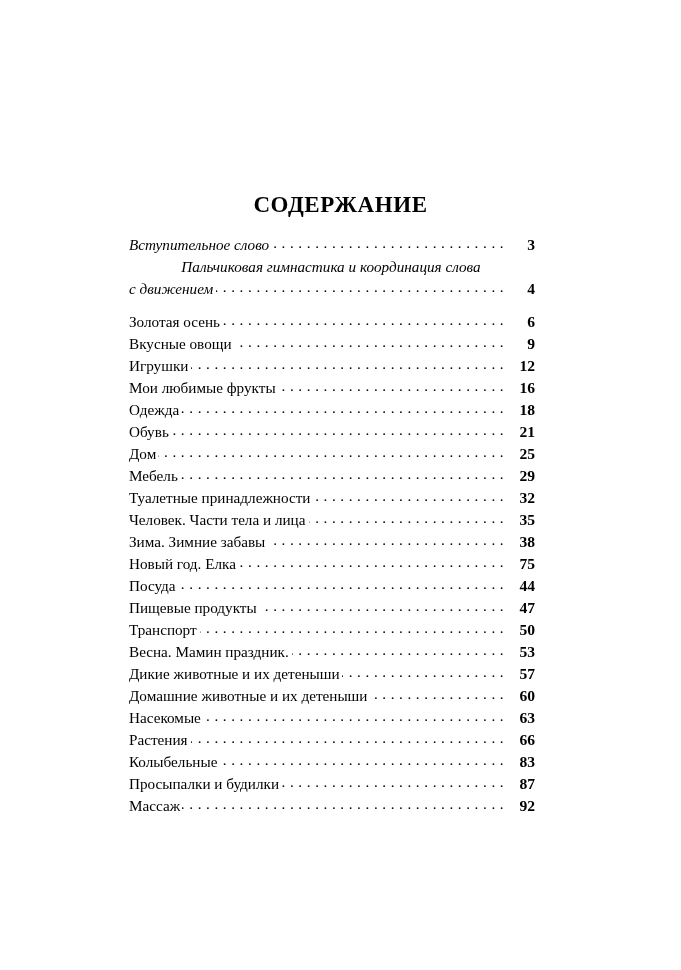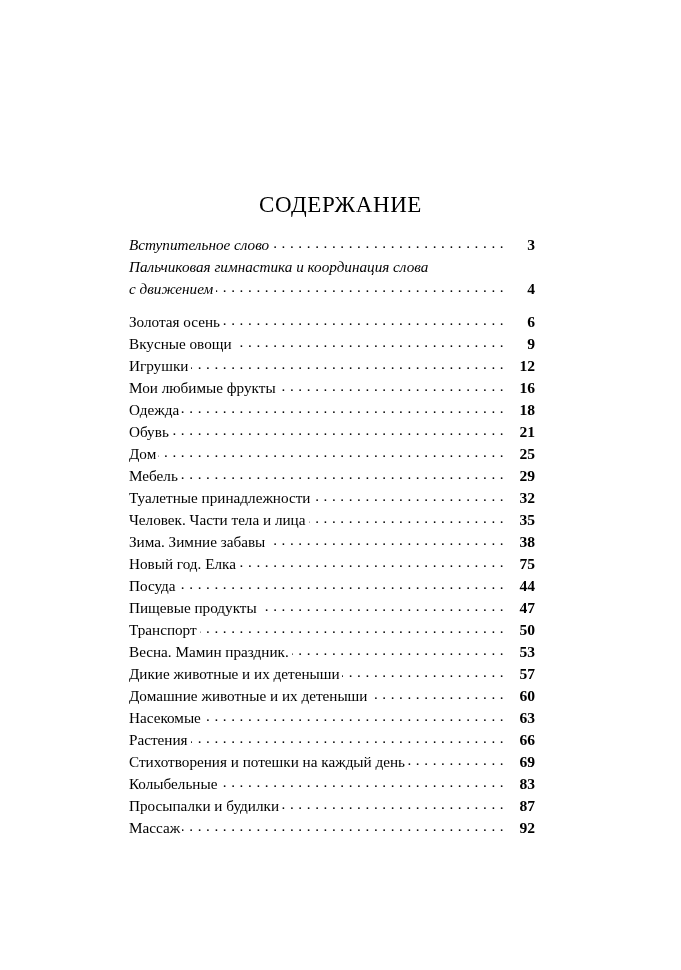--- a/index.html
+++ b/index.html
@@ -27,21 +27,21 @@
     background: #ffffff;
   }
 
   .toc-title {
     position: absolute;
     left: 0;
     top: 193px;
     width: 681px;
     text-align: center;
     font-size: 23px;
-    font-weight: normal;
+    font-weight: bold;
     letter-spacing: 0.6px;
     line-height: 1;
   }
 
   .toc-body {
     position: absolute;
     left: 129px;
     top: 234px;
     width: 406px;
   }
@@ -53,20 +53,21 @@
     margin-bottom: 11px;
   }
 
   .toc-entry {
     display: flex;
     align-items: baseline;
     width: 100%;
     font-size: 15.2px;
     line-height: 22px;
     white-space: nowrap;
+    justify-content: center;
   }
 
   .toc-entry.italic .entry-label,
   .toc-entry.italic .entry-page {
     font-style: italic;
   }
   .toc-entry.italic .entry-page {
     font-style: normal;
     font-weight: bold;
   }
@@ -223,25 +224,20 @@
         <div class="toc-entry tight">
           <span class="entry-label">Насекомые</span>
           <span class="leader"></span>
           <span class="entry-page">63</span>
         </div>
         <div class="toc-entry">
           <span class="entry-label">Растения</span>
           <span class="leader"></span>
           <span class="entry-page">66</span>
         </div>
-        <div class="toc-entry">
-          <span class="entry-label">Стихотворения и потешки на каждый день</span>
-          <span class="leader"></span>
-          <span class="entry-page">69</span>
-        </div>
         <div class="toc-entry tight">
           <span class="entry-label">Колыбельные</span>
           <span class="leader"></span>
           <span class="entry-page">83</span>
         </div>
         <div class="toc-entry">
           <span class="entry-label">Просыпалки и будилки</span>
           <span class="leader"></span>
           <span class="entry-page">87</span>
         </div>

